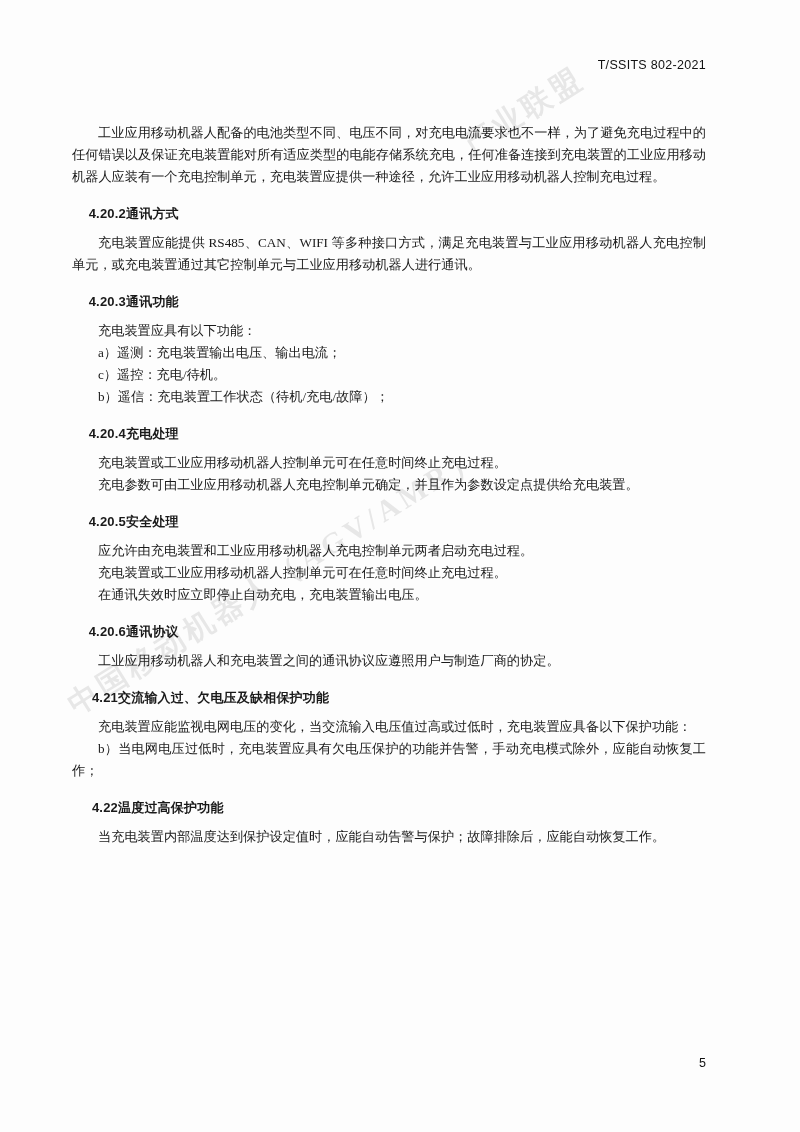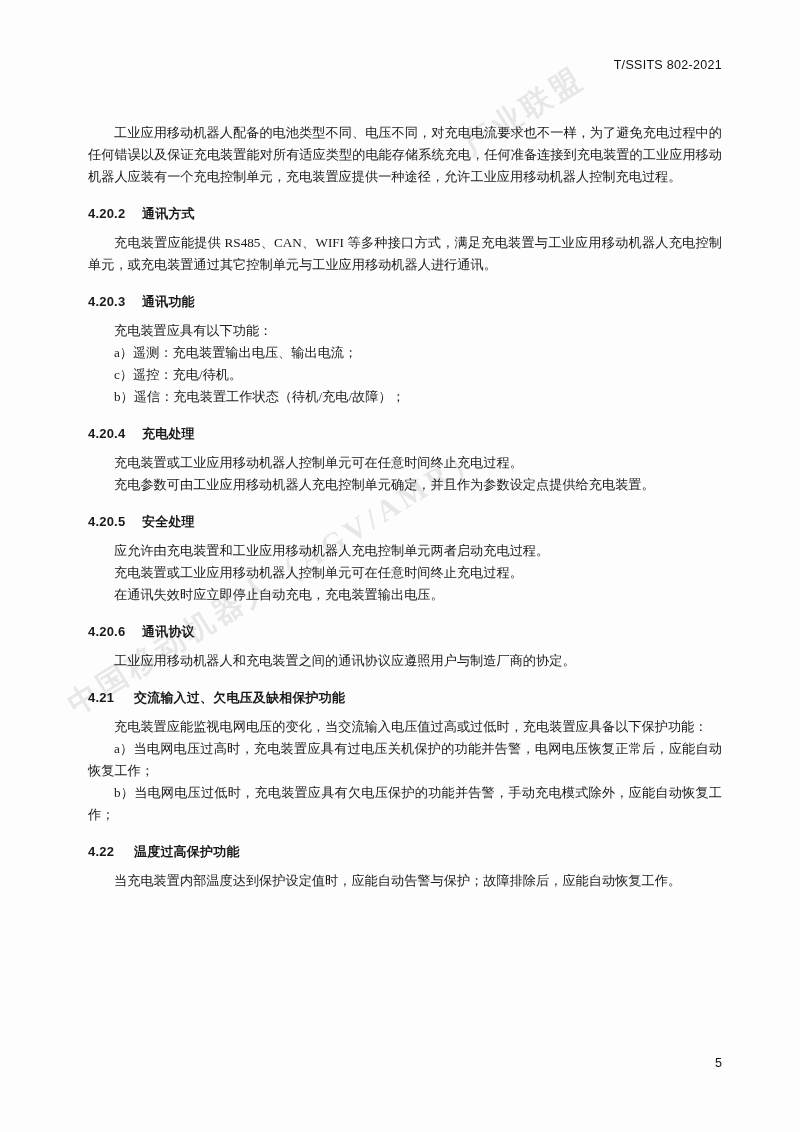--- a/index.html
+++ b/index.html
@@ -14,21 +14,21 @@
   .page {
     position: relative;
     width: 800px;
     height: 1132px;
     margin: 0 auto;
     background: #fdfdfd;
     overflow: hidden;
   }
   .content {
     position: absolute;
-    left: 88px;
+    left: 72px;
     top: 0;
     width: 634px;
     height: 960px;
   }
   .header {
     position: absolute;
     top: 58px;
     right: 0;
     font-family: "Liberation Sans", sans-serif;
     font-size: 12.5px;
@@ -60,20 +60,21 @@
     font-family: "Liberation Sans", sans-serif;
     font-weight: bold;
     font-size: 13px;
     margin-top: 17px;
     margin-bottom: 9px;
     letter-spacing: 0.2px;
   }
   .sec .num {
     display: inline-block;
     min-width: 54px;
+    text-align: right;
   }
   .sec.wide .num {
     min-width: 46px;
   }
   .para-block p { margin-bottom: 0; }
   .pagenum {
     position: absolute;
     right: 0;
     top: 1056px;
     font-family: "Liberation Sans", sans-serif;
@@ -162,21 +163,20 @@
       </div>
       <div class="para-block">
         <p class="indent2">工业应用移动机器人和充电装置之间的通讯协议应遵照用户与制造厂商的协定。</p>
       </div>
 
       <div class="sec wide">
         <span class="num">4.21</span><span>交流输入过、欠电压及缺相保护功能</span>
       </div>
       <div class="para-block">
         <p class="indent">充电装置应能监视电网电压的变化，当交流输入电压值过高或过低时，充电装置应具备以下保护功能：</p>
-        <p class="indent">a）当电网电压过高时，充电装置应具有过电压关机保护的功能并告警，电网电压恢复正常后，应能自动恢复工作；</p>
         <p class="indent">b）当电网电压过低时，充电装置应具有欠电压保护的功能并告警，手动充电模式除外，应能自动恢复工作；</p>
       </div>
 
       <div class="sec wide">
         <span class="num">4.22</span><span>温度过高保护功能</span>
       </div>
       <div class="para-block">
         <p class="indent">当充电装置内部温度达到保护设定值时，应能自动告警与保护；故障排除后，应能自动恢复工作。</p>
       </div>
 

